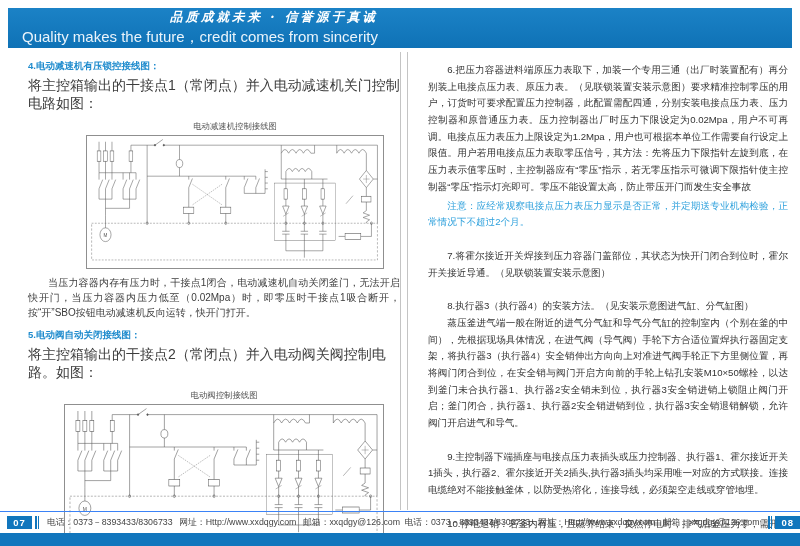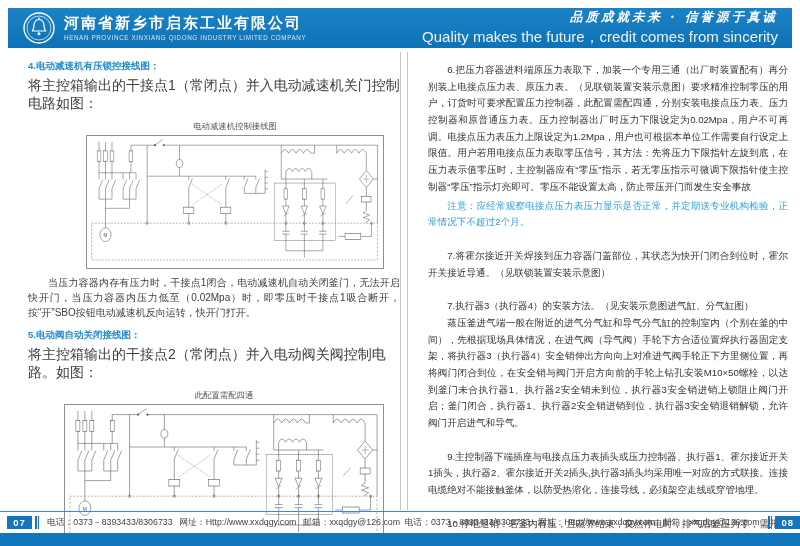--- a/index.html
+++ b/index.html
@@ -47,33 +47,20 @@
   .fitem{white-space:nowrap;}
   .band-bottom{position:absolute;left:0;right:0;bottom:0;height:13px;background:#1176bd;}
   .gap20{width:22px;} .gap28{width:30px;}
 </style>
 </head>
 <body>
 
 <div class="sheet">
 
   <div class="hdr">
-    <div class="hdr-left">
-      <svg class="logo" viewBox="-17 -17 34 34">
-        <circle cx="0" cy="0" r="15" fill="none" stroke="#fff" stroke-width="1.4"></circle>
-        <circle cx="0" cy="0" r="12" fill="none" stroke="#fff" stroke-width="0.7"></circle>
-        <path d="M0,-8.5 C4,-8.5 5.2,-4 5.2,-0.5 L6.5,3 H-6.5 L-5.2,-0.5 C-5.2,-4 -4,-8.5 0,-8.5 Z" fill="none" stroke="#fff" stroke-width="1.2"></path>
-        <path d="M0,-10.5 V-8.5" stroke="#fff" stroke-width="1.2"></path>
-        <circle cx="0" cy="5.8" r="1.5" fill="#fff"></circle>
-      </svg>
-      <div>
-        <div class="co-cn">河南省新乡市启东工业有限公司</div>
-        <div class="co-en">HENAN PROVINCE XINXIANG QIDONG INDUSTRY LIMITED COMPANY</div>
-      </div>
-    </div>
     <div class="hdr-right">
       <div class="slogan-cn">品质成就未来 · 信誉源于真诚</div>
       <div class="slogan-en">Quality makes the future，credit comes from sincerity</div>
     </div>
   </div>
 
   <div class="divider"></div>
 
   <div class="lpage">
     <p class="sec-head">4.电动减速机有压锁控接线图：</p>
@@ -172,36 +159,36 @@
           <circle cx="615" cy="152" r="2.2"></circle>
         </g>
       </svg>
     </div>
 
     <p class="cap">当压力容器内存有压力时，干接点1闭合，电动减速机自动关闭釜门，无法开启快开门，当压力容器内压力低至（0.02Mpa）时，即零压时干接点1吸合断开，按“开”SBO按钮电动减速机反向运转，快开门打开。</p>
 
     <p class="sec-head" style="margin-top:9px;">5.电动阀自动关闭接线图：</p>
     <p class="intro">将主控箱输出的干接点2（常闭点）并入电动阀关阀控制电路。如图：</p>
 
-    <div class="diag-title t2">此配置需配四通</div>
+    <div class="diag-title t2">电动阀控制接线图</div>
     <div class="diag-box box2">
       <svg viewBox="0 0 640 230" preserveAspectRatio="none">
         <use href="#schem"></use>
       </svg>
     </div>
 
     <p class="cap cap-tight">釜门闭合→插板到位→安全锁到位→干接点2断开→开启电动阀门进气升压。</p>
     <p class="cap" style="margin-top:1px;">注意：从上述程序可知任何一个信号丢失干接点2闭合进气阀电动阀阀自动关闭，同时所丢失的信号灯光闪烁报警。</p>
   </div>
 
   <div class="rpage">
     <p class="mb-sm">6.把压力容器进料端原压力表取下，加装一个专用三通（出厂时装置配有）再分别装上电接点压力表、原压力表。（见联锁装置安装示意图）要求精准控制零压的用户，订货时可要求配置压力控制器，此配置需配四通，分别安装电接点压力表、压力控制器和原普通压力表。压力控制器出厂时压力下限设定为0.02Mpa，用户不可再调。电接点压力表压力上限设定为1.2Mpa，用户也可根据本单位工作需要自行设定上限值。用户若用电接点压力表取零压信号，其方法：先将压力下限指针左旋到底，在压力表示值零压时，主控制器应有“零压”指示，若无零压指示可微调下限指针使主控制器“零压”指示灯亮即可。零压不能设置太高，防止带压开门而发生安全事故</p>
     <p class="note-blue mb-big">注意：应经常观察电接点压力表压力显示是否正常，并定期送专业机构检验，正常情况下不超过2个月。</p>
     <p class="mb-big">7.将霍尔接近开关焊接到压力容器门盖部位，其状态为快开门闭合到位时，霍尔开关接近导通。（见联锁装置安装示意图）</p>
-    <p>7.执行器3（执行器4）的安装方法。（见安装示意图进气缸、分气缸图）</p>
+    <p>8.执行器3（执行器4）的安装方法。（见安装示意图进气缸、分气缸图）</p>
     <p class="mb-big">蒸压釜进气端一般在附近的进气分气缸和导气分气缸的控制室内（个别在釜的中间），先根据现场具体情况，在进气阀（导气阀）手轮下方合适位置焊执行器固定支架，将执行器3（执行器4）安全销伸出方向向上对准进气阀手轮正下方里侧位置，再将阀门闭合到位，在安全销与阀门开启方向前的手轮上钻孔安装M10×50螺栓，以达到釜门未合执行器1、执行器2安全销未到位，执行器3安全销进销上锁阻止阀门开启；釜门闭合，执行器1、执行器2安全销进销到位，执行器3安全销退销解锁，允许阀门开启进气和导气。</p>
     <p class="mb-big">9.主控制器下端插座与电接点压力表插头或压力控制器、执行器1、霍尔接近开关1插头，执行器2、霍尔接近开关2插头,执行器3插头均采用唯一对应的方式联接。连接电缆绝对不能接触釜体，以防受热溶化，连接导线，必须架空走线或穿管地埋。</p>
     <p>10.停电退销：若釜内有压，且蒸养结束，突然停电时，排气后釜压为零，需开门出料。因停电安全销不能退销，此时可拉动停电退销环，安全销可自动退回。</p>
   </div>
 
   <div class="foot">
     <div class="foot-half">
       <div style="width:33px;"></div>
       <span class="pgbox">07</span>
       <span class="stripes"></span>

